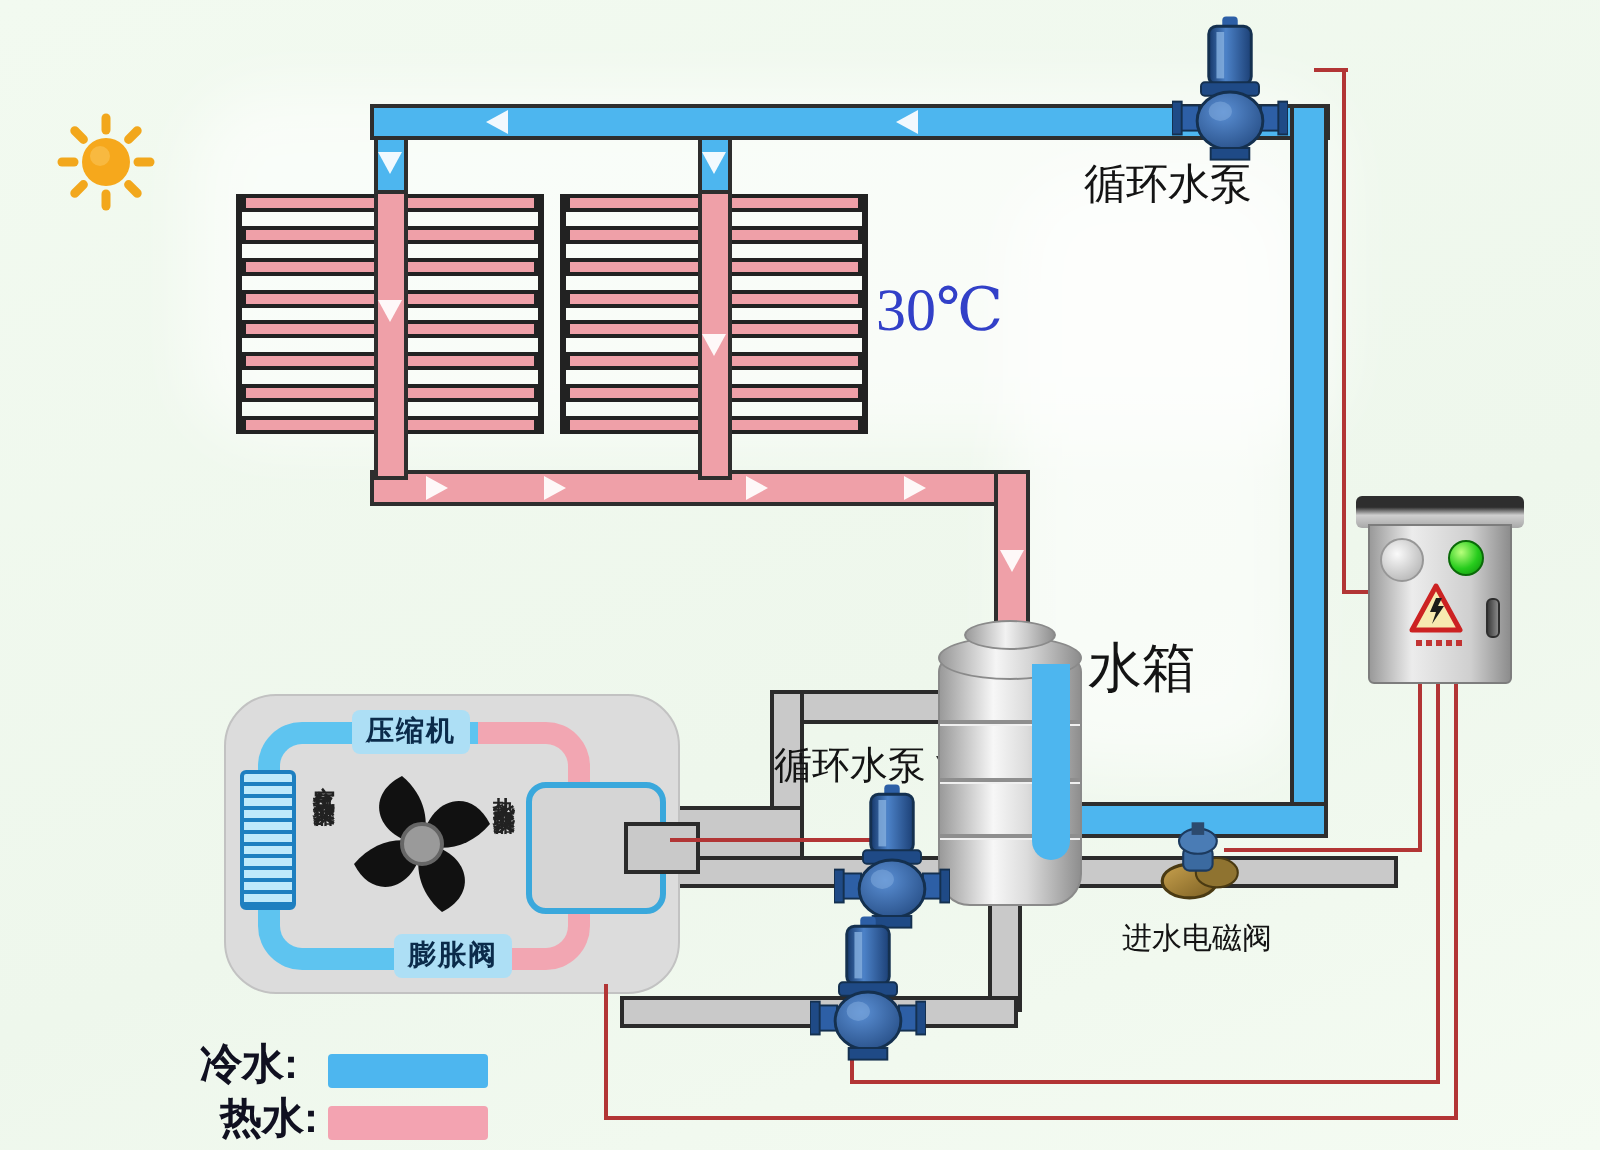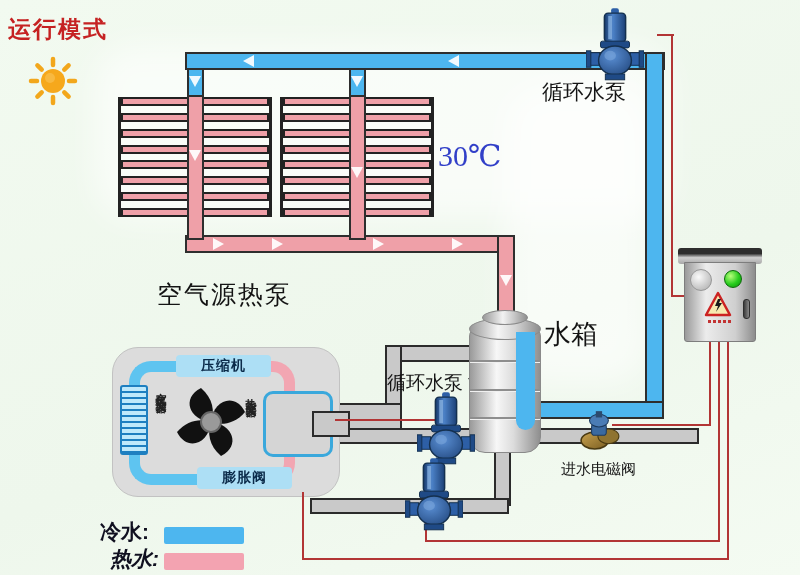--- a/index.html
+++ b/index.html
@@ -50,21 +50,21 @@
   .tank-shoulder{position:absolute;left:0;top:8px;width:72px;height:22px;border-radius:50%;background:linear-gradient(90deg,#989898,#f5f5f5 40%,#d4d4d4 65%,#8d8d8d);border:1px solid #8a8a8a;}
   .tank-body{position:absolute;left:0;top:18px;width:72px;height:125px;border-radius:8px 8px 16px 16px;background:linear-gradient(90deg,#9a9a9a,#f7f7f7 38%,#dcdcdc 62%,#8f8f8f);border:1px solid #8a8a8a;}
   .tank-stripe{position:absolute;left:47px;top:22px;width:19px;height:98px;background:#4db6ef;border-radius:0 0 10px 10px;z-index:2;}
   .tank-band{position:absolute;left:1px;width:70px;height:2px;background:#8e8e8e;box-shadow:0 1px 0 #f0f0f0;}
 
   
   .hp{position:absolute;left:112px;top:347px;width:228px;height:150px;background:#dcdcdc;border:1px solid #c2c2c2;border-radius:26px;z-index:3;}
   .hp-loop-b{position:absolute;left:16px;top:13px;width:138px;height:124px;border:11px solid #5ec4f0;border-right:none;border-radius:22px 0 0 22px;}
   .hp-loop-p{position:absolute;left:126px;top:13px;width:56px;height:124px;border:11px solid #f2a6b2;border-left:none;border-radius:0 22px 22px 0;}
   .hp-evap{position:absolute;left:7px;top:37px;width:28px;height:70px;background:repeating-linear-gradient(180deg,#bfe9fb 0 4px,#1e7fc0 4px 6px);border:2px solid #1e7fc0;border-radius:3px;}
-  .hp-chip{position:absolute;background:#addff5;color:#0b2b4a;font-size:14px;font-weight:bold;padding:2px 25px;border-radius:4px;letter-spacing:1px;z-index:4;}
+  .hp-chip{position:absolute;background:#addff5;color:#0b2b4a;font-size:14px;font-weight:bold;padding:2px 7px;border-radius:4px;letter-spacing:1px;z-index:4;}
   .hp-vtext{position:absolute;writing-mode:vertical-rl;font-size:11px;font-weight:bold;color:#222;letter-spacing:2px;z-index:4;}
   .hp-exch{position:absolute;left:150px;top:43px;width:70px;height:66px;background:#d5d5d5;border:3px solid #3aa8dc;border-radius:10px;}
   .hp-stub{position:absolute;left:312px;top:411px;width:38px;height:26px;background:#c9c9c9;border:2px solid #2b2b2b;z-index:4;}
 
   
   .cb-lid{position:absolute;left:678px;top:248px;width:84px;height:16px;border-radius:3px;background:linear-gradient(180deg,#2e2e2e 0 35%,#cfcfcf 60%,#a8a8a8);z-index:7;}
   .cb-body{position:absolute;left:684px;top:262px;width:72px;height:80px;background:linear-gradient(90deg,#9a9a9a,#ececec 30%,#cfcfcf 72%,#8d8d8d);border:1px solid #7d7d7d;border-radius:0 0 3px 3px;z-index:7;}
   .cb-circle{position:absolute;left:5px;top:6px;width:22px;height:22px;border-radius:50%;background:radial-gradient(circle at 38% 35%,#fafafa,#b9b9b9 80%);border:1px solid #979797;}
   .cb-led{position:absolute;left:39px;top:7px;width:18px;height:18px;border-radius:50%;background:radial-gradient(circle at 35% 32%,#b8ff7c,#27cc1d 55%,#0c8d0a);border:1px solid #0a6a08;}
   .cb-redtext{position:absolute;left:23px;top:57px;width:24px;height:3px;background:repeating-linear-gradient(90deg,#c23333 0 3px,transparent 3px 5px);}
@@ -239,27 +239,25 @@
         <line x1="43" y1="27" x2="49" y2="27"></line>
       <line x1="11.4" y1="11.4" x2="15.7" y2="15.7"></line>
         <line x1="38.3" y1="38.3" x2="42.6" y2="42.6"></line>
       <line x1="11.4" y1="42.6" x2="15.7" y2="38.3"></line>
         <line x1="38.3" y1="15.7" x2="42.6" y2="11.4"></line>
     </g>
     <circle cx="27" cy="27" r="12" fill="#f6a81c"></circle>
     <circle cx="24" cy="24" r="5" fill="#f9c050" opacity="0.7"></circle>
   </svg>
 
-  <div class="lbl mode-title" style="left:8px;top:14px;">运行模式</div>
-  <div class="lbl hp-title" style="left:157px;top:278px;">空气源热泵</div>
   <div class="lbl temp" style="left:438px;top:138px;">30℃</div>
   <div class="lbl tank-name" style="left:544px;top:316px;">水箱</div>
   <div class="lbl pump-lbl" style="left:542px;top:78px;">循环水泵</div>
   <div class="lbl pump-lbl-s" style="left:387px;top:370px;">循环水泵</div>
   <div class="arr arr-d-k" style="left:468px;top:378px;"></div>
   <div class="lbl valve-lbl" style="left:561px;top:460px;">进水电磁阀</div>
 
   <div class="lbl legend-txt" style="left:100px;top:518px;">冷水:</div>
   <div class="legend-bar" style="left: 164px; top: 527px; background: rgb(77, 182, 239);"></div>
-  <div class="lbl legend-txt" style="left:110px;top:545px;font-style:italic;">热水:</div>
+  <div class="lbl legend-txt" style="left:110px;top:545px;">热水:</div>
   <div class="legend-bar" style="left: 164px; top: 553px; background: rgb(243, 163, 177);"></div>
 
 </div>
 
 </body></html>

